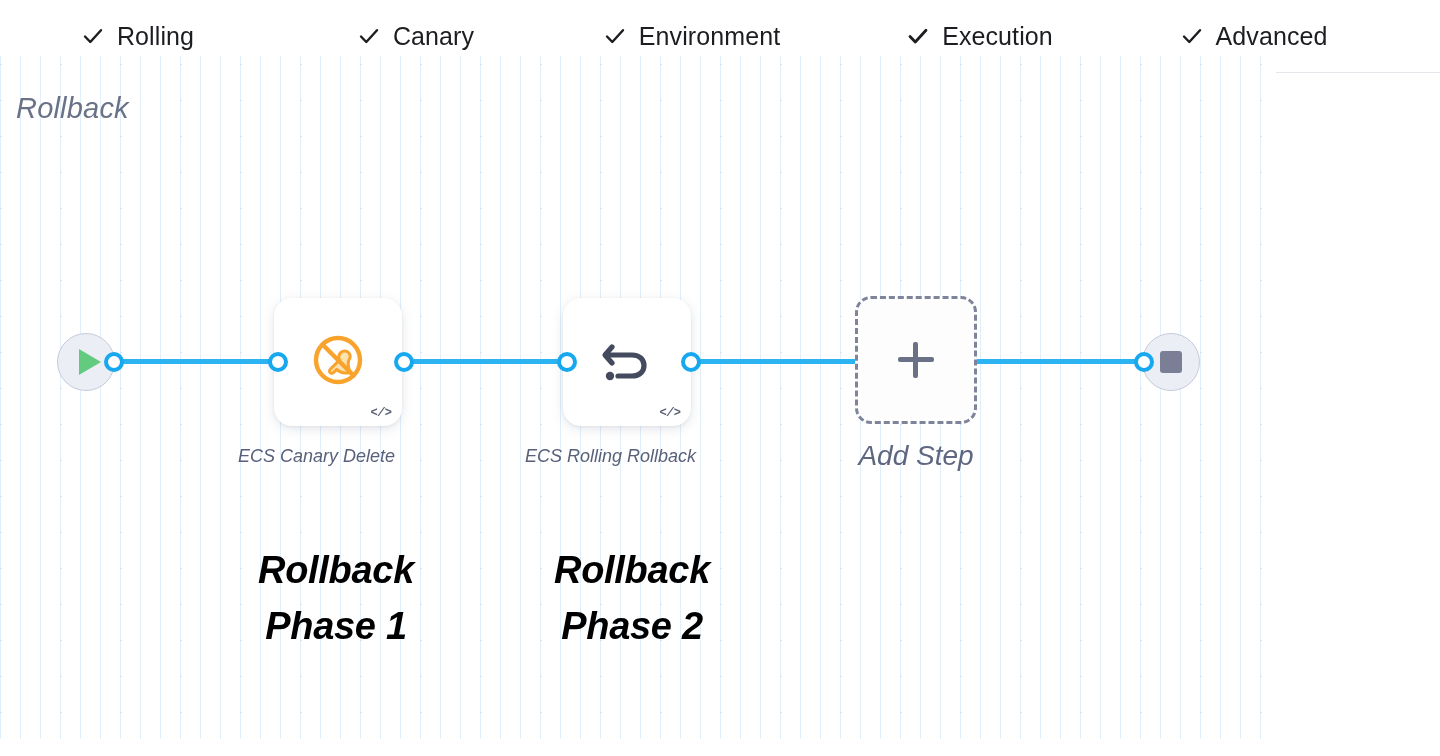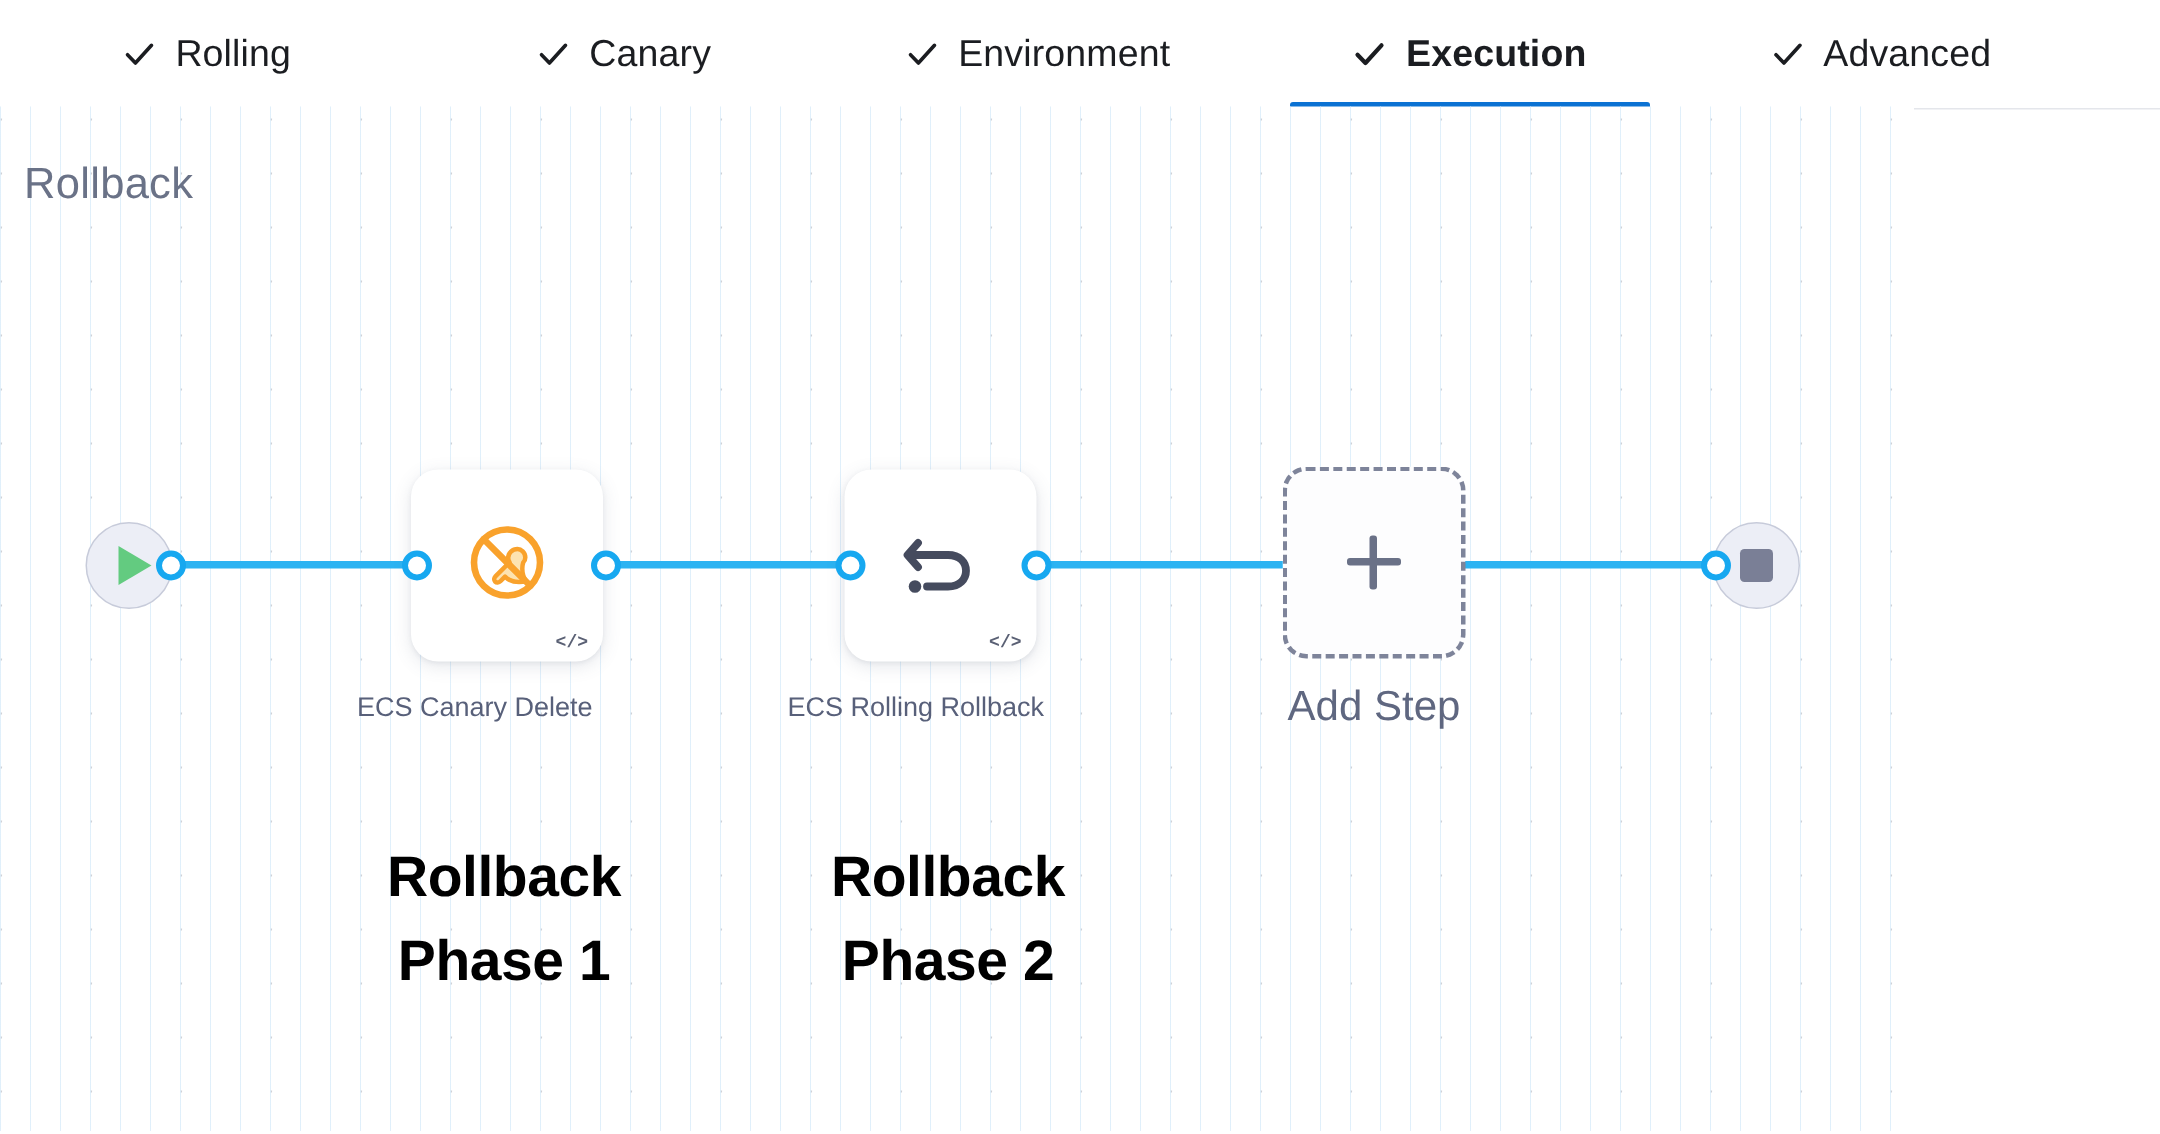--- a/index.html
+++ b/index.html
@@ -55,21 +55,21 @@
 
   .tab-label {
     font-size: 25px;
     line-height: 1;
     color: #1b1d21;
     font-weight: 400;
     letter-spacing: 0.1px;
     white-space: nowrap;
   }
 
-  .tab.active .tab-label { font-weight: 700; }
+  .tab.active .tab-label { font-weight: 400; }
 
   .tab .tab-underline {
     position: absolute;
     left: 0; right: 0;
     bottom: 0;
     height: 5px;
     background: transparent;
     border-radius: 2px;
   }
   .tab.active .tab-underline { background: #0b72d3; }
@@ -77,32 +77,33 @@
   
   .tab-0 { left: 40px;   width: 196px; position: absolute; }
   .tab-1 { left: 326px;  width: 180px; position: absolute; }
   .tab-2 { left: 578px;  width: 228px; position: absolute; align-items: center; }
   .tab-3 { left: 860px;  width: 240px; position: absolute; }
   .tab-4 { left: 1148px; width: 212px; position: absolute; }
 
   
   .canvas {
     position: absolute;
-    left: 0; top: 71px;
+    left: 0; top: 56px;
     width: 1276px;
     height: 683px;
     background-color: #ffffff;
     background-image:
       repeating-linear-gradient(to right,
         rgba(219,237,250,0.85) 0px, rgba(219,237,250,0.85) 1px,
         transparent 1px, transparent 20px),
       radial-gradient(circle at 0.5px 0.5px, rgba(190,193,201,0.75) 0.9px, transparent 1.2px);
     background-size: 20px 100%, 60px 36px;
     background-position: 0 0, 0 8px;
     overflow: hidden;
+    font-style: italic;
   }
 
   .section-title {
     position: absolute;
     left: 16px;
     top: 38px;
     font-size: 29px;
     line-height: 1;
     color: #6a7287;
     font-weight: 400;

